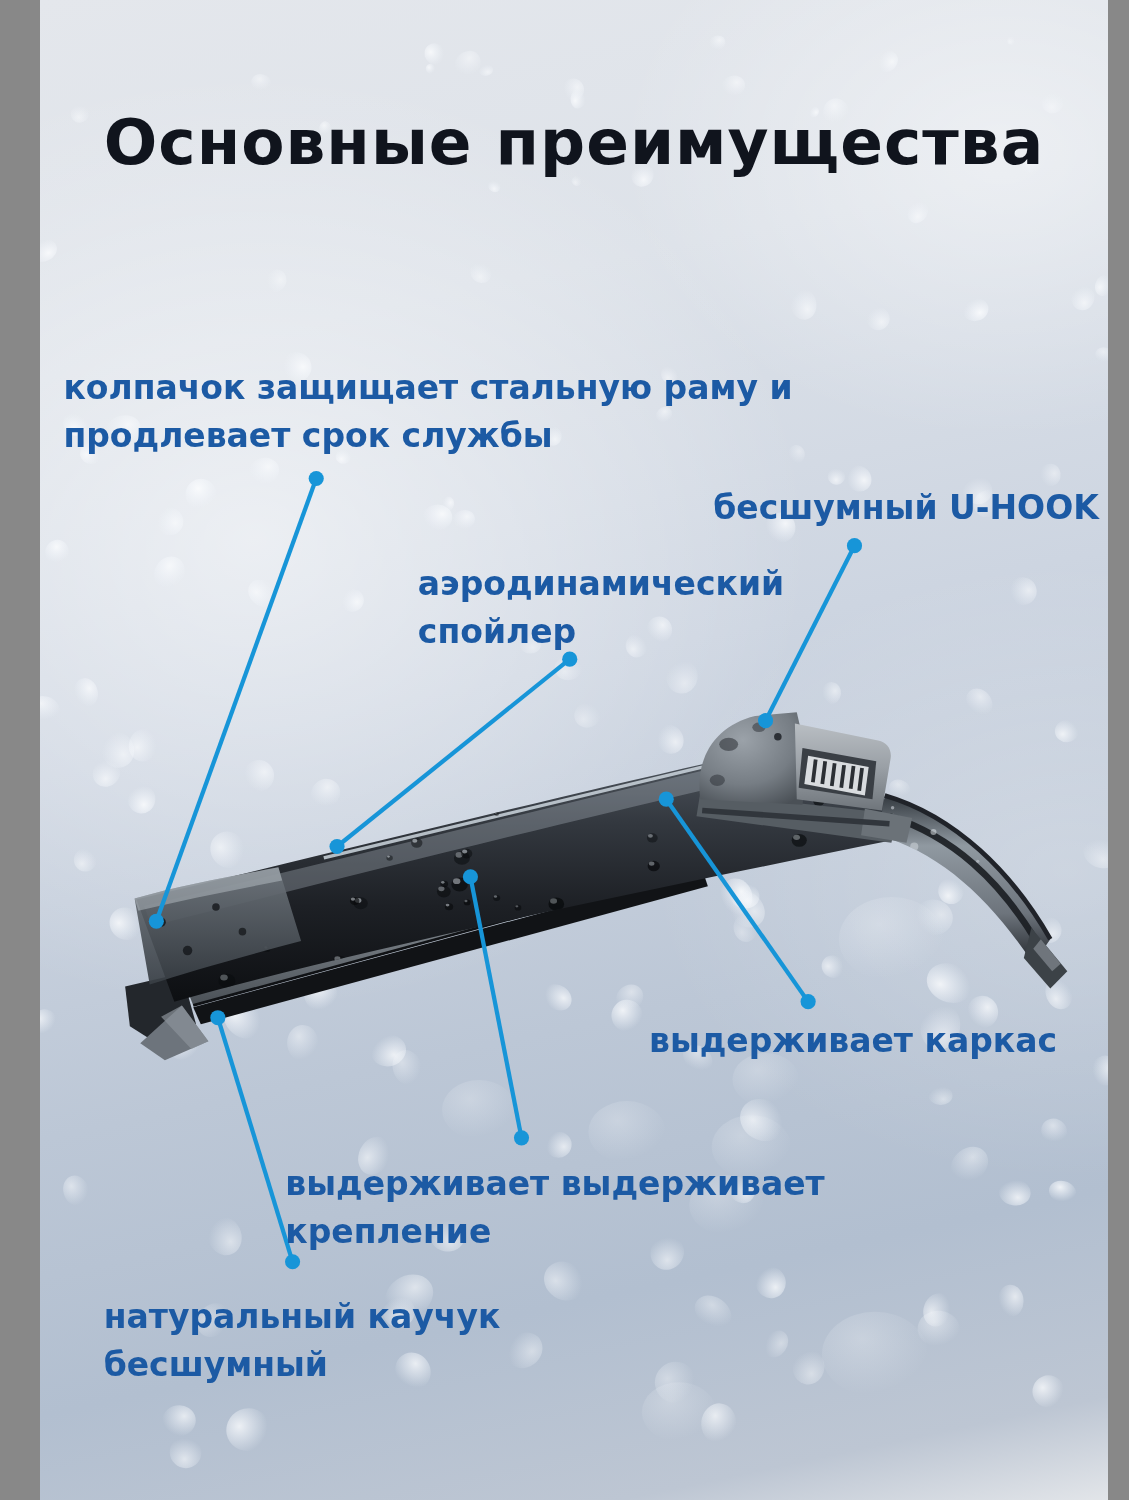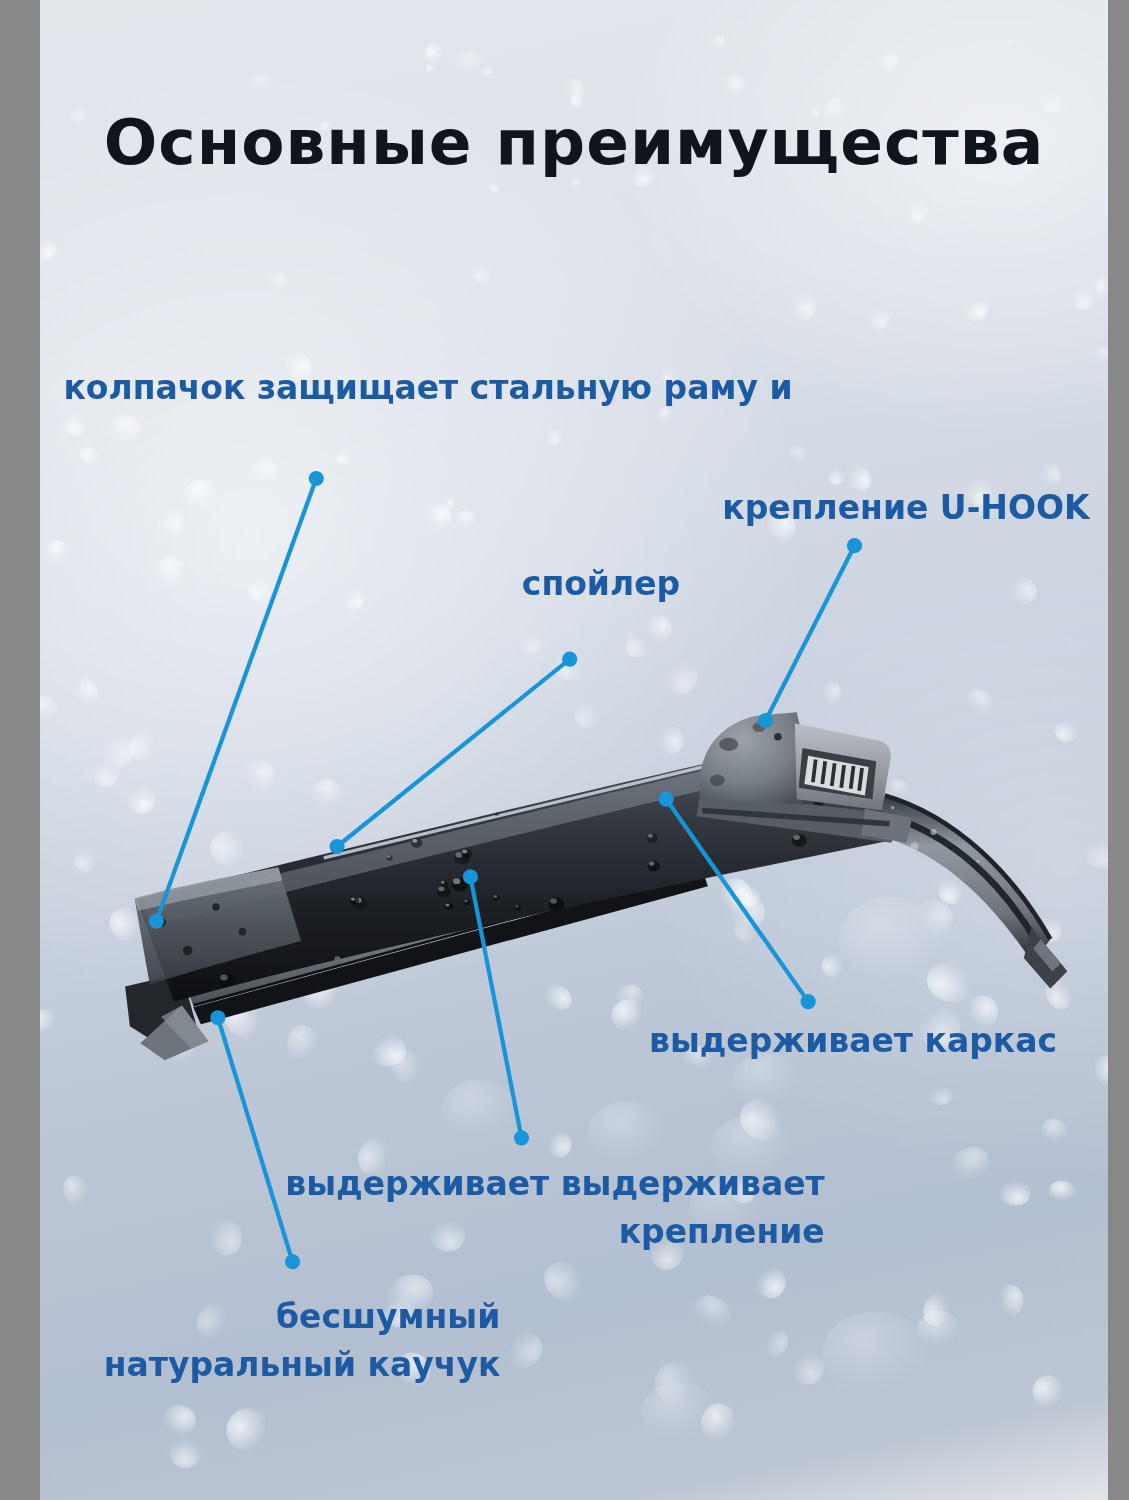--- a/index.html
+++ b/index.html
@@ -14,21 +14,21 @@
     margin-left: 40px;
   }
   #canvas svg{position:absolute;left:0;top:0;}
   .layer{position:absolute;left:0;top:0;width:100%;height:100%;}
   .title{
     position:absolute;left:50%;top:106px;transform:translateX(-50%);
     font-size:63px;font-weight:bold;letter-spacing:1px;white-space:nowrap;
     color:var(--title-text,#10141d);
   }
   .callout{
-    position:absolute;transform:translateX(-50%);text-align:right;
+    position:absolute;transform:translateX(-50%);text-align:left;
     font-weight:bold;font-size:33px;line-height:48px;
     color:var(--label-text,#1c5aa4);white-space:nowrap;
   }
   .callout-line{stroke:var(--callout-line,#1795d8);stroke-width:4.5;fill:none;}
   .callout-dot{fill:var(--callout-line,#1795d8);}
 </style>
 </head>
 <body>
 
 <div id="canvas">
@@ -465,37 +465,39 @@
       <line class="callout-line" x1="188" y1="1033" x2="267" y2="1291"></line>
       <circle class="callout-dot" cx="188" cy="1033" r="8"></circle>
         <circle class="callout-dot" cx="267" cy="1291" r="8"></circle>
     </g>
   </svg>
 
   <div class="title">Основные преимущества</div>
 
   <div class="callout" style="left:388px;top:364px;">
     <div>колпачок защищает стальную раму и</div>
+    <div>продлевает срок службы</div>
   </div>
 
   <div class="callout" style="left:866px;top:484px;">
-    <div>крепление U-HOOK</div>
+    <div>бесшумный U-HOOK</div>
   </div>
 
   <div class="callout" style="left:561px;top:560px;">
+    <div>аэродинамический</div>
     <div>спойлер</div>
   </div>
 
   <div class="callout" style="left:813px;top:1017px;">
     <div>выдерживает каркас</div>
   </div>
 
   <div class="callout" style="left:515px;top:1160px;">
     <div>выдерживает выдерживает</div>
     <div>крепление</div>
   </div>
 
   <div class="callout" style="left:262px;top:1293px;">
+    <div>натуральный каучук</div>
     <div>бесшумный</div>
-    <div>натуральный каучук</div>
   </div>
 
 </div>
 
 </body></html>

